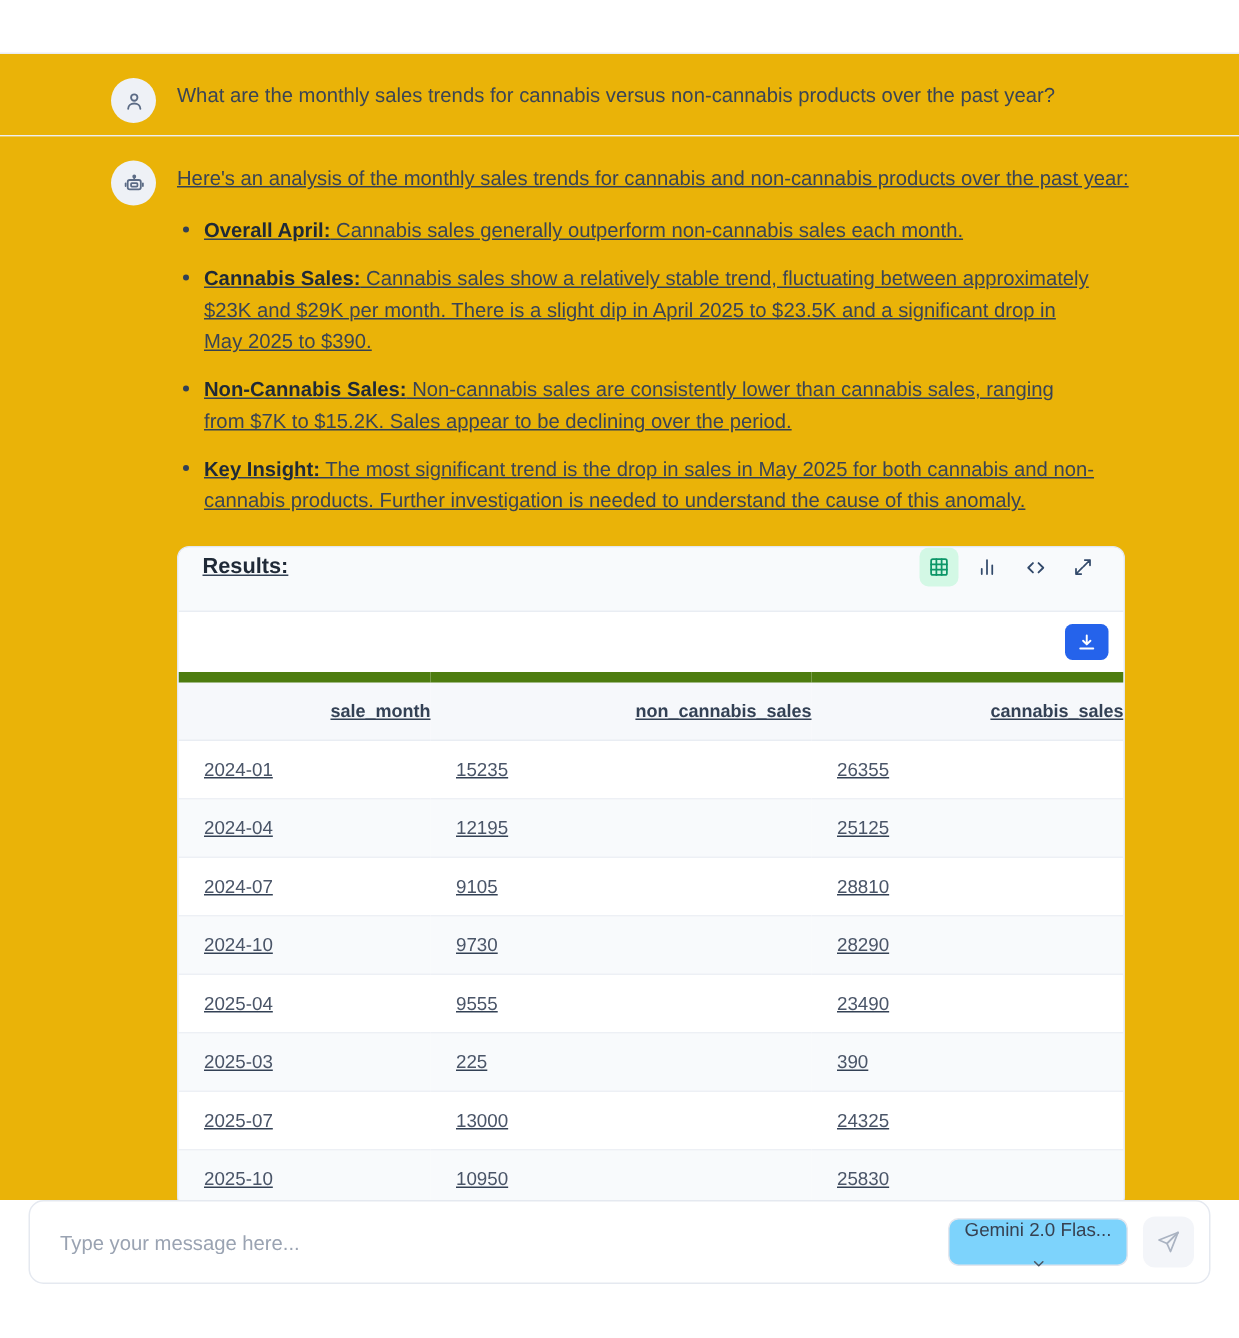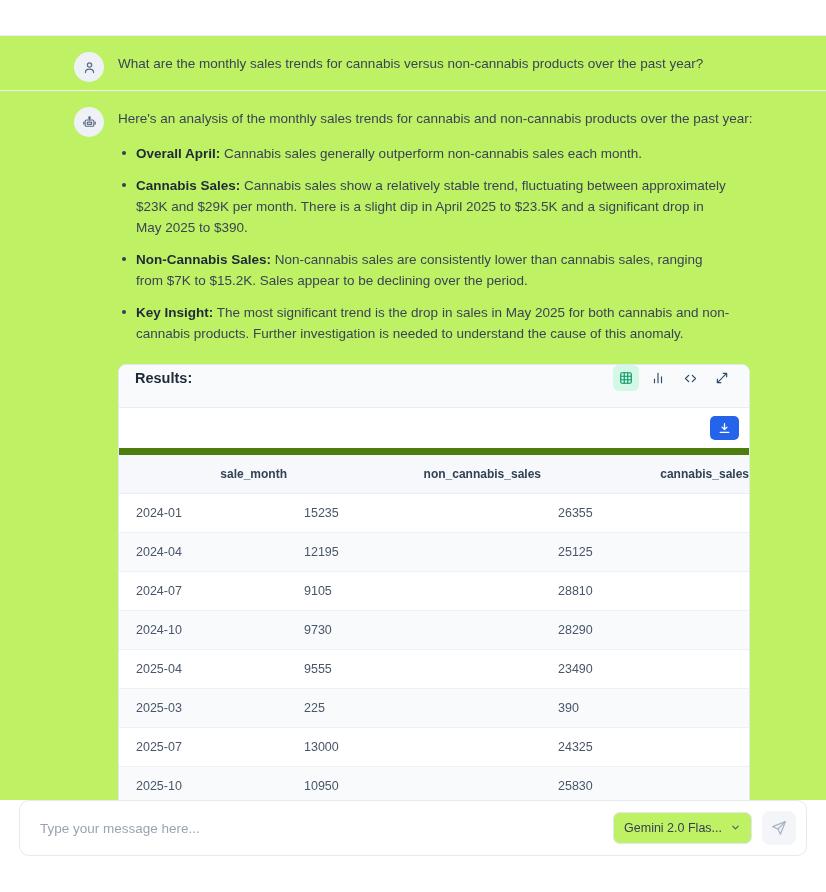--- a/index.html
+++ b/index.html
@@ -22,25 +22,25 @@
     border-bottom: 1px solid #eceef3;
   }
 
   
   .conversation { flex: 1 1 auto; overflow: hidden; }
 
   .msg-row {
     display: flex;
     align-items: flex-start;
     padding: 16px 28px 16px 74px;
-    background: #bef264;
+    background: #eab308;
     border-bottom: 1px solid #eceef3;
     position: relative;
   }
-  .msg-row.assistant { border-bottom: none; padding-bottom: 18px; }
+  .msg-row.assistant { border-bottom: none; padding-bottom: 18px; text-decoration: underline; }
 
   .avatar {
     position: absolute;
     left: 74px;
     top: 16px;
     width: 30px; height: 30px;
     border-radius: 50%;
     background: #eef1f6;
     display: flex; align-items: center; justify-content: center;
     flex: 0 0 30px;
@@ -176,24 +176,25 @@
     font-size: 13.5px;
     font-family: "Liberation Sans", sans-serif;
     color: #3a4455;
     background: transparent;
   }
   .composer-input::placeholder { color: #9aa3b2; }
   .model-select {
     height: 32px;
     border: 1px solid #e2e6ee;
     border-radius: 7px;
-    background: #bef264;
+    background: #7dd3fc;
     display: flex; align-items: center; gap: 8px;
     padding: 0 10px;
     cursor: pointer;
+    flex-direction: column;
   }
   .model-label { font-size: 12.5px; color: #374151; white-space: nowrap; }
   .send-btn {
     width: 34px; height: 34px;
     border-radius: 8px;
     background: #f3f5f9;
     border: none;
     display: flex; align-items: center; justify-content: center;
     cursor: pointer;
   }

